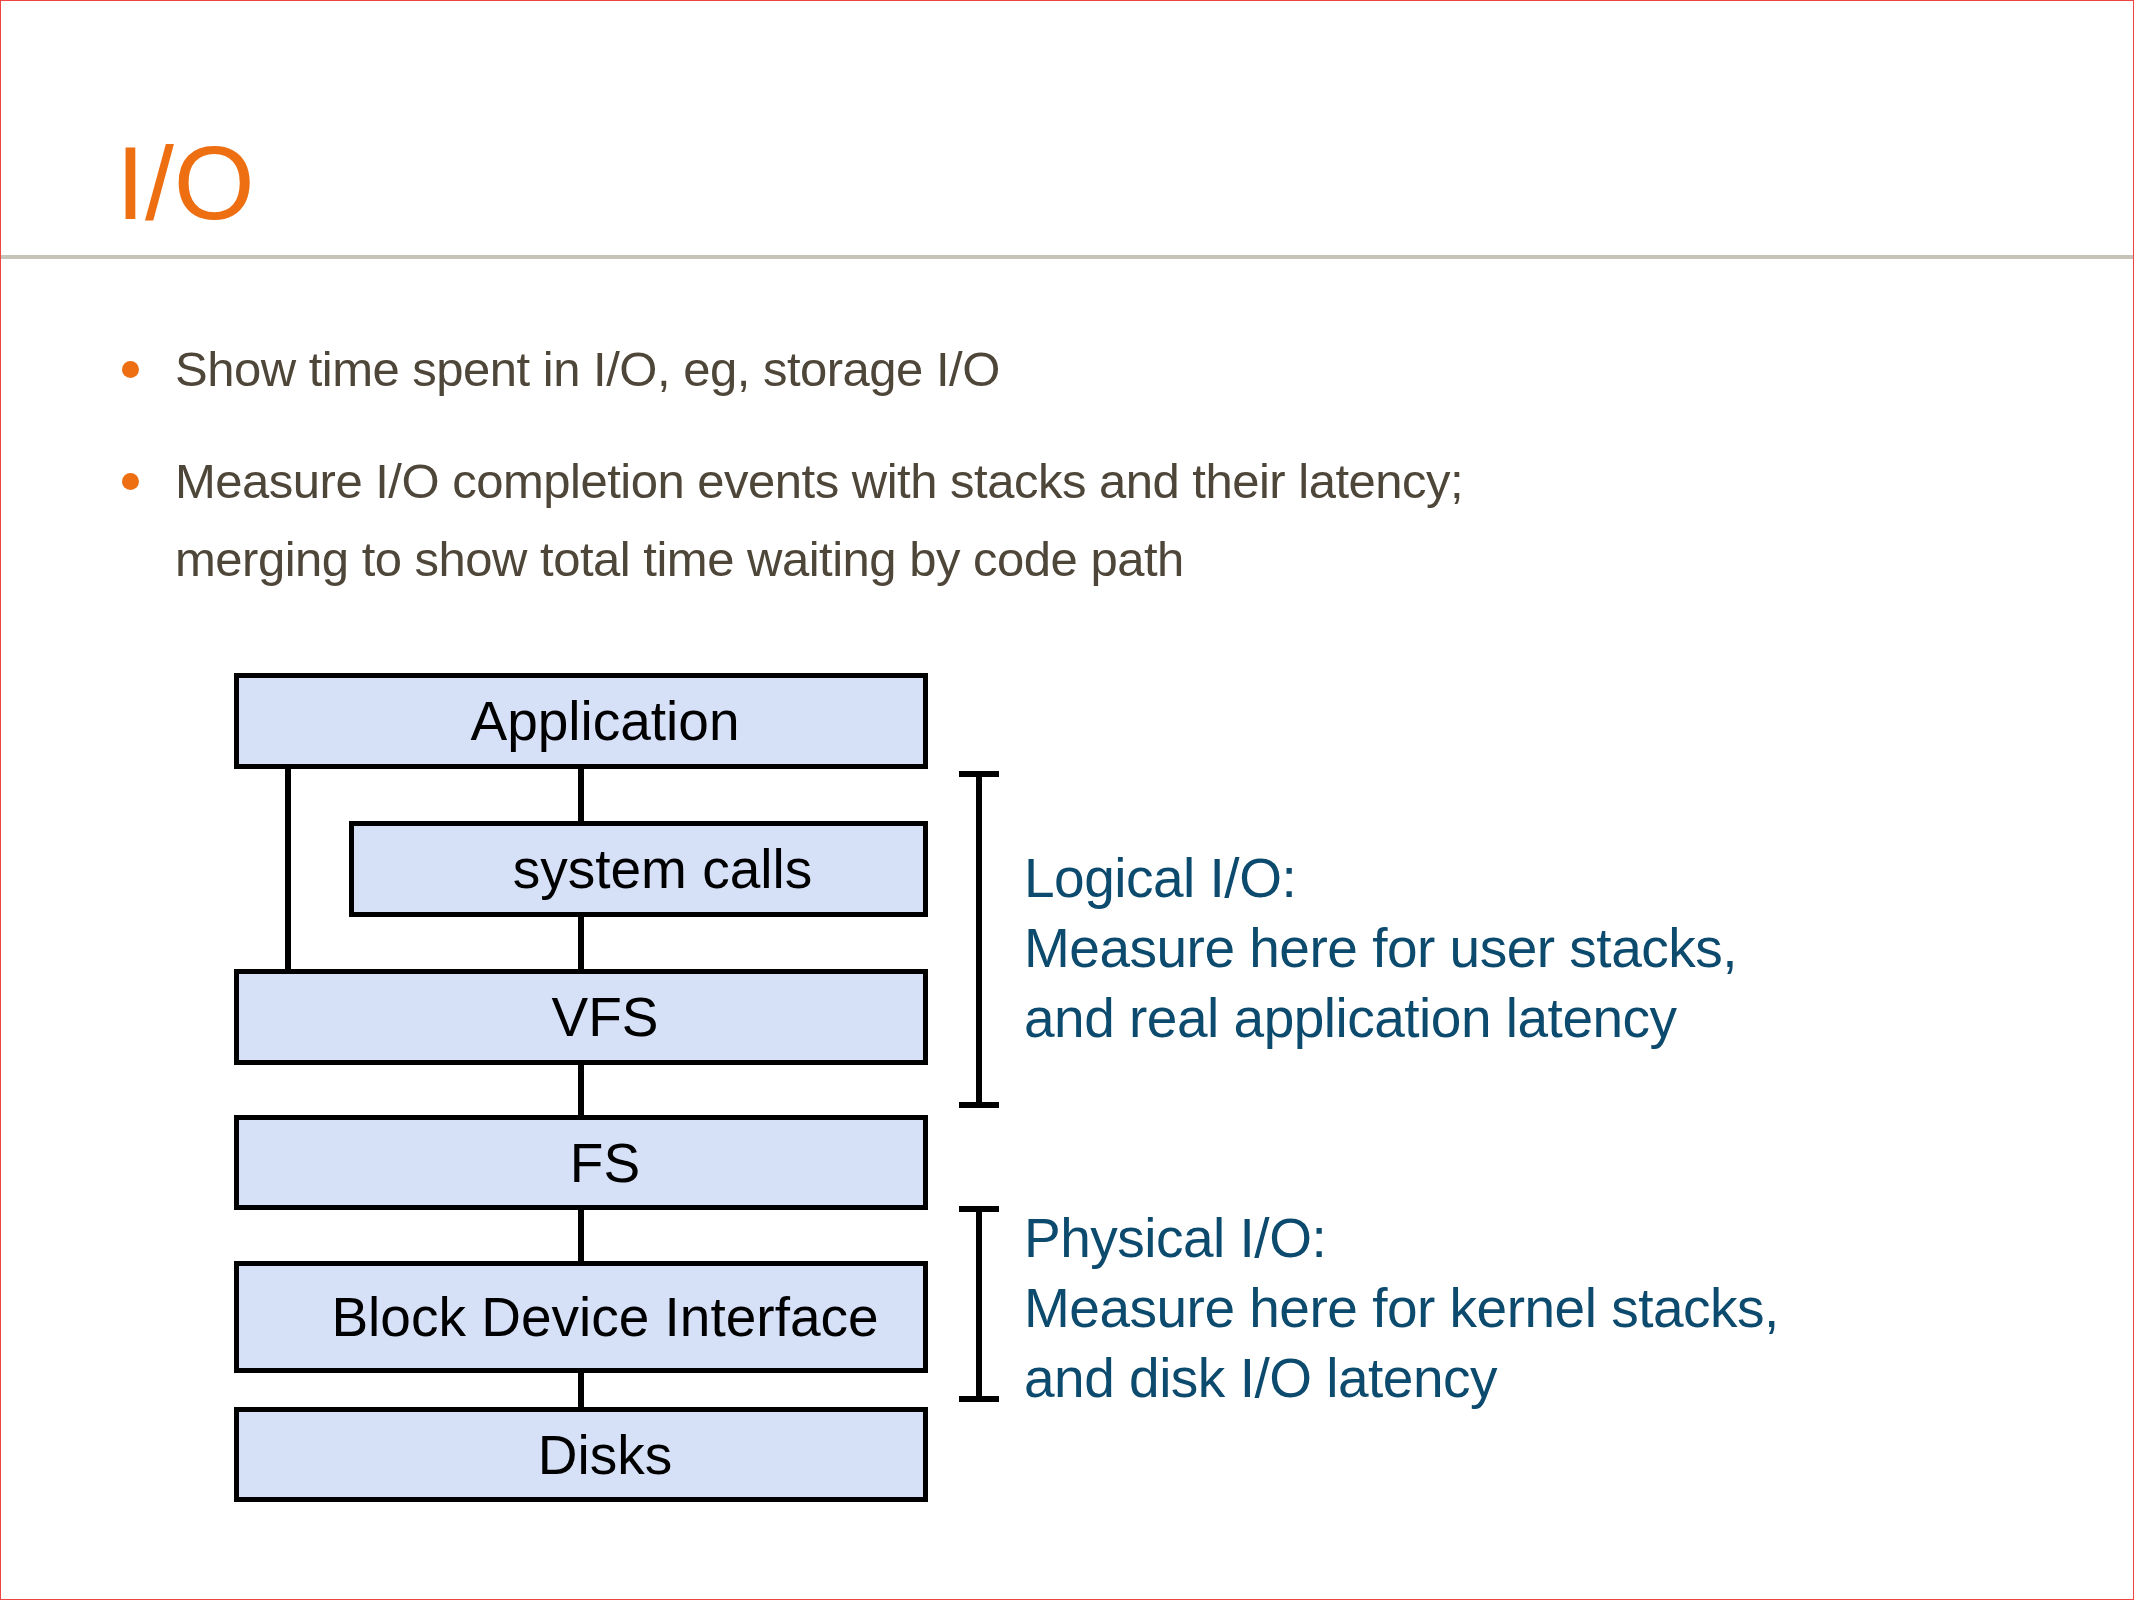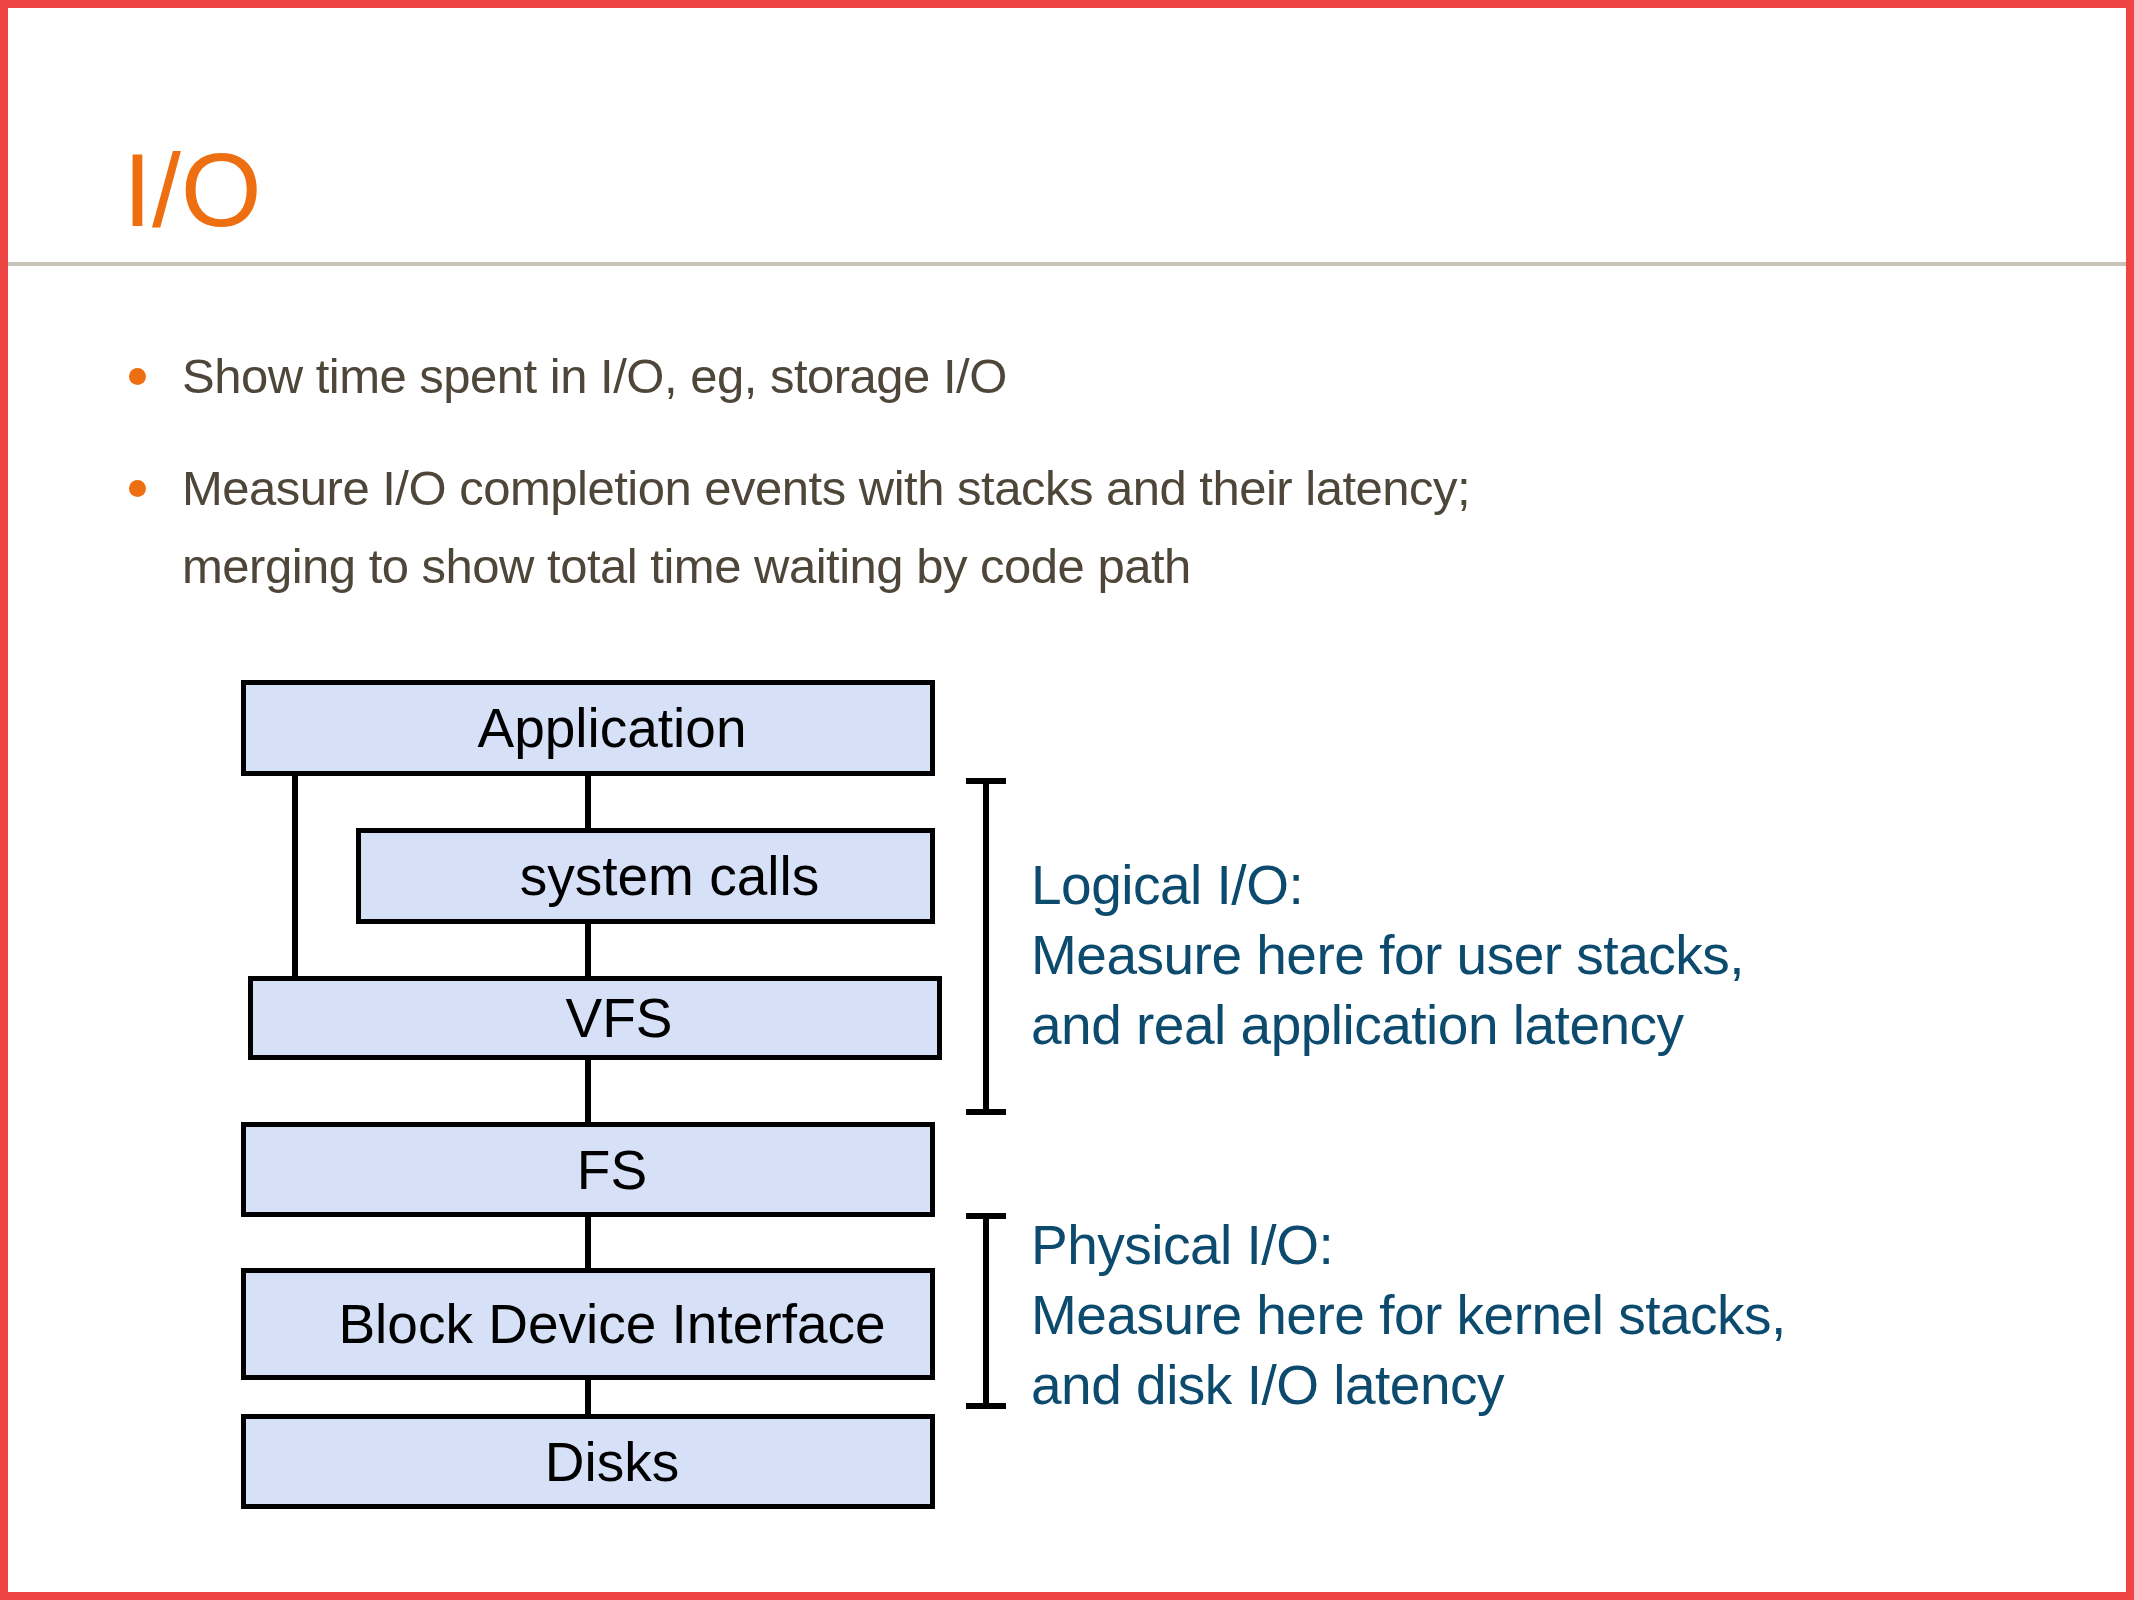--- a/index.html
+++ b/index.html
@@ -2,21 +2,21 @@
 <html><head>
 <meta charset="utf-8">
 <style>
   html, body { margin: 0; padding: 0; background: #ffffff; }
   .slide {
     position: relative;
     width: 2134px;
     height: 1600px;
     box-sizing: border-box;
     background: #ffffff;
-    border: 8px solid #ef4444;
+    border: 1px solid #ef4444;
     font-family: "Liberation Sans", sans-serif;
     overflow: hidden;
   }
   .title {
     position: absolute;
     left: 115px;
     top: 120px;
     font-size: 104px;
     line-height: 1.2;
     color: #ee6f12;
@@ -70,21 +70,21 @@
     align-items: center;
     justify-content: center;
     font-size: 55px;
     color: #000000;
     z-index: 1;
     white-space: nowrap;
     padding-left: 48px;
   }
   .box-app   { left: 233px; top: 672px;  width: 694px; height: 96px; }
   .box-sys   { left: 348px; top: 820px;  width: 579px; height: 96px; }
-  .box-vfs   { left: 233px; top: 968px;  width: 694px; height: 84px; margin-left: 7px; }
+  .box-vfs   { left: 233px; top: 968px;  width: 694px; height: 96px; }
   .box-fs    { left: 233px; top: 1114px; width: 694px; height: 95px; }
   .box-bdi   { left: 233px; top: 1260px; width: 694px; height: 112px; }
   .box-disks { left: 233px; top: 1406px; width: 694px; height: 95px; }
 
   .bracket-line {
     position: absolute;
     left: 975px;
     width: 6px;
     background: #000000;
   }

